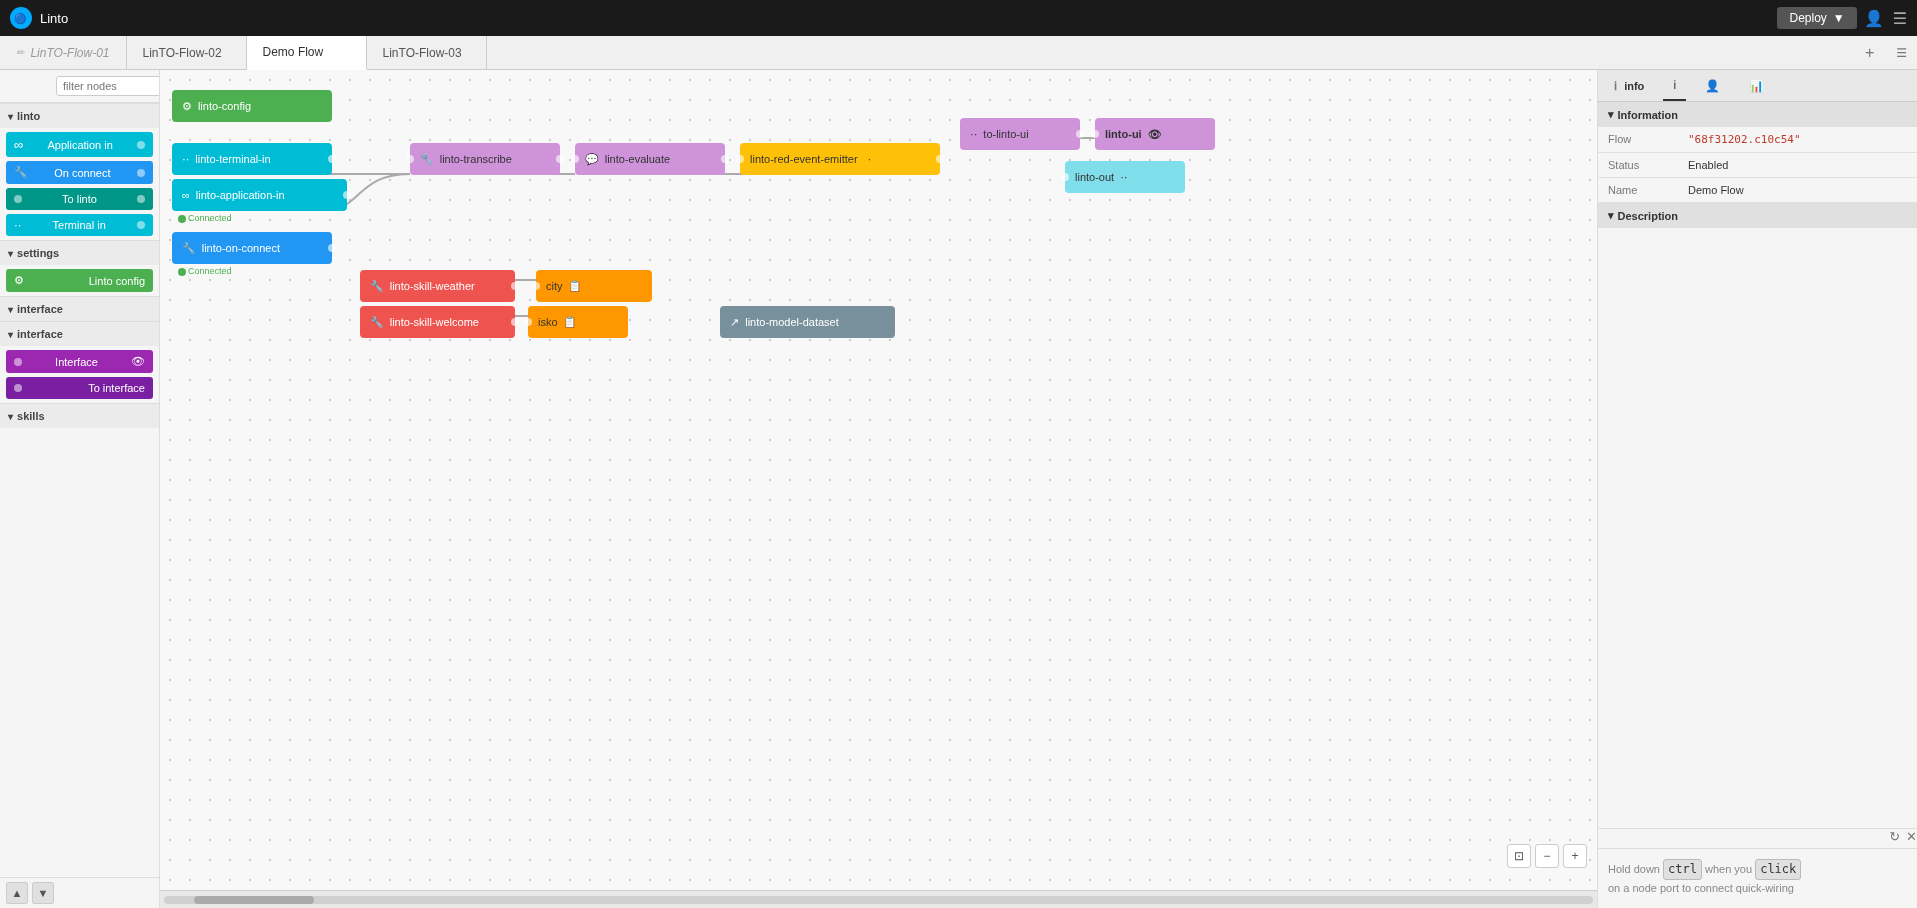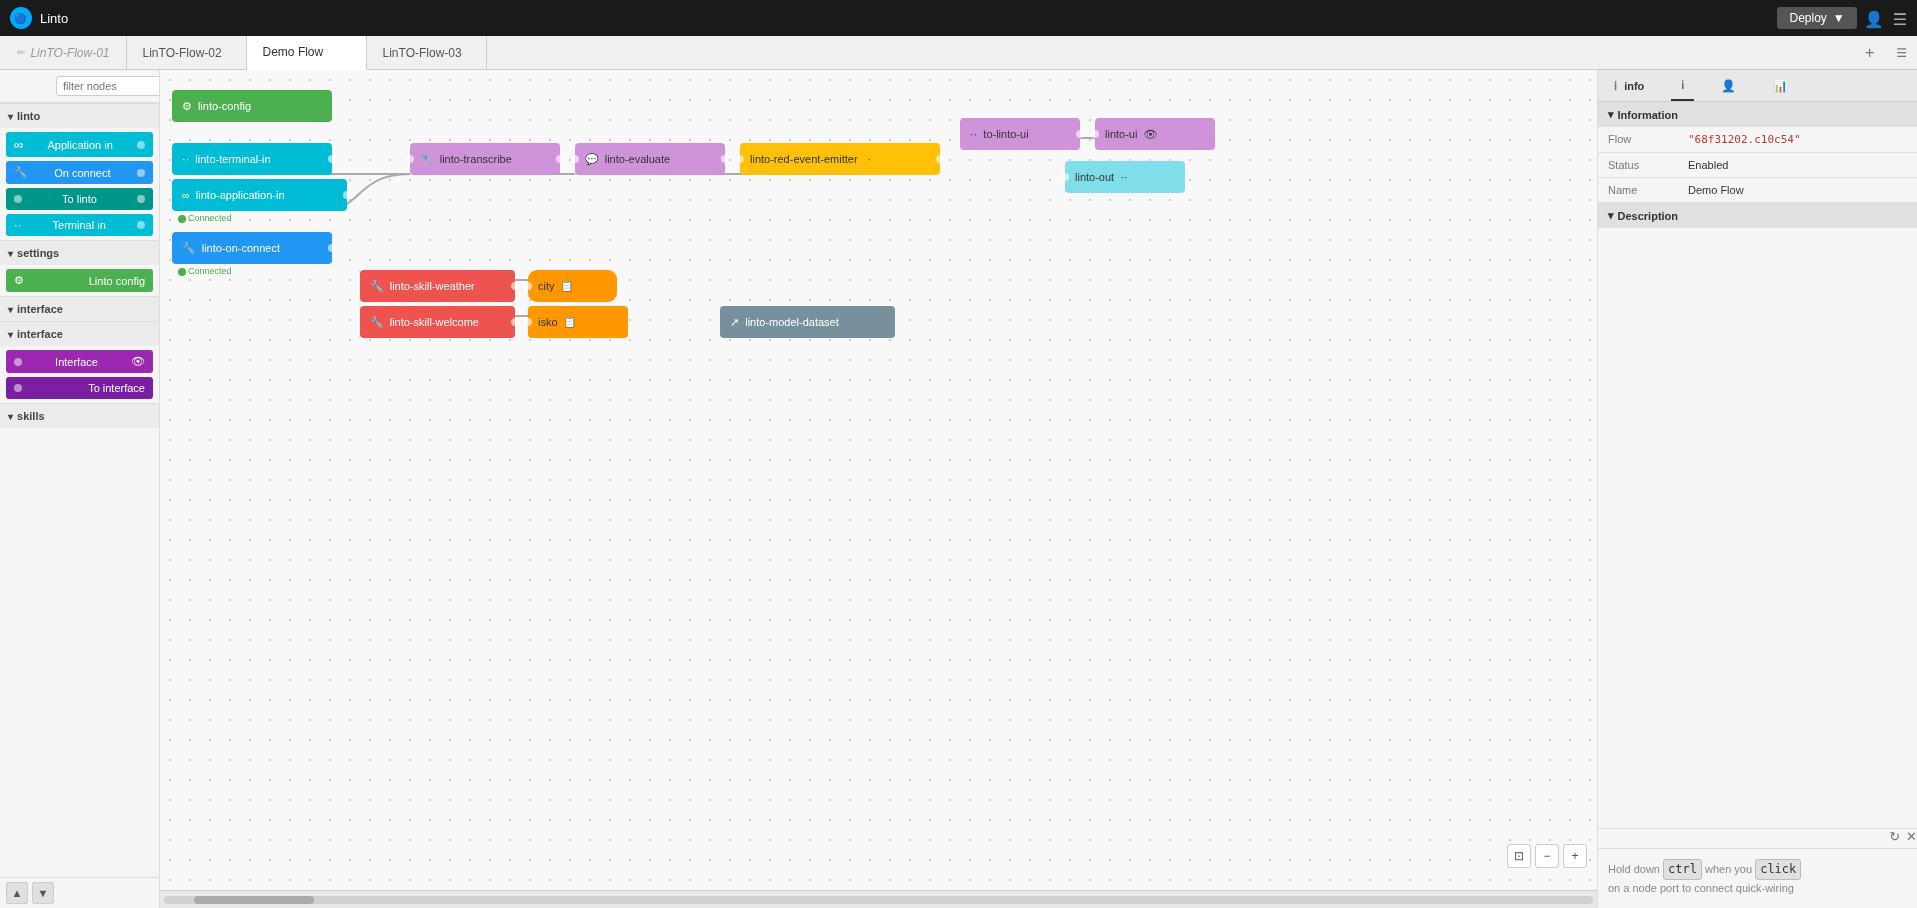--- a/index.html
+++ b/index.html
@@ -11,21 +11,21 @@
       background: #1a1a1a;
       display: flex;
       align-items: center;
       padding: 0 10px;
       flex-shrink: 0;
       justify-content: space-between;
     }
     .topbar-left { display: flex; align-items: center; gap: 8px; }
     .topbar-logo { width: 22px; height: 22px; background: #00aaff; border-radius: 50%; display: flex; align-items: center; justify-content: center; color: white; font-size: 10px; font-weight: bold; }
     .topbar-title { color: white; font-size: 13px; font-weight: 500; }
-    .topbar-right { display: flex; align-items: flex-end; gap: 8px; }
+    .topbar-right { display: flex; align-items: center; gap: 8px; }
     .deploy-btn { background: #555; border: none; color: white; padding: 4px 12px; border-radius: 3px; font-size: 12px; cursor: pointer; display: flex; align-items: center; gap: 6px; }
     .topbar-icon { color: #aaa; font-size: 16px; cursor: pointer; }
 
     
     .tabbar {
       height: 34px;
       background: #f0f0f0;
       display: flex;
       align-items: stretch;
       border-bottom: 1px solid #ccc;
@@ -183,21 +183,21 @@
       border-left: 1px solid #ddd;
       display: flex;
       flex-direction: column;
       flex-shrink: 0;
     }
     .right-panel-tabs {
       display: flex;
       background: #e8e8e8;
       border-bottom: 1px solid #ccc;
       padding: 0 6px;
-      gap: 17px;
+      gap: 9px;
       align-items: center;
     }
     .rp-tab-label { padding: 6px 10px; font-size: 11px; font-weight: 600; color: #333; }
     .rp-tab-icon { padding: 6px 10px; font-size: 12px; color: #777; cursor: pointer; }
     .rp-tab-icon.active { color: #333; border-bottom: 2px solid #333; }
 
     .right-panel-content { padding: 0; flex: 1; overflow-y: auto; }
     .rp-section-header {
       padding: 6px 10px;
       font-size: 11px;
@@ -493,39 +493,39 @@
         <span style="margin-left:4px;">·</span>
         <div class="port port-right-2"></div>
       </div>
 
       <div class="flow-node" style="left:800px; top:48px; width:120px; background:#ce93d8; color:#333;">
         <span style="font-size:11px;">··</span>
         <span>to-linto-ui</span>
         <div class="port port-right-2"></div>
       </div>
 
-      <div class="flow-node" style="left:935px; top:48px; width:120px; background:#ce93d8; color:#333;">
+      <div class="flow-node" style="left:935px; top:48px; width:120px; background:#ce93d8; color:#333;font-weight:bold;">
         <div class="port port-left-2"></div>
         <span>linto-ui</span>
         <span>👁</span>
       </div>
 
       <div class="flow-node fn-lightblue" style="left:905px; top:91px; width:120px; background:#80deea; color:#333;">
         <div class="port port-left-2"></div>
         <span>linto-out</span>
         <span style="font-size:11px;">··</span>
       </div>
 
       <div class="flow-node fn-salmon" style="left:200px; top:200px; width:155px; background:#ef5350;">
         <span>🔧</span>
         <span>linto-skill-weather</span>
         <div class="port port-right-2"></div>
       </div>
 
-      <div class="flow-node fn-orange" style="left:368px; top:200px; width:89px; background:#ff9800; color:#333;border-radius:9px;">
+      <div class="flow-node fn-orange" style="left:376px; top:200px; width:116px; background:#ff9800; color:#333;">
         <div class="port port-left-2"></div>
         <span>city</span>
         <span>📋</span>
       </div>
 
       <div class="flow-node fn-salmon" style="left:200px; top:236px; width:155px; background:#ef5350;">
         <span>🔧</span>
         <span>linto-skill-welcome</span>
         <div class="port port-right-2"></div>
       </div>

